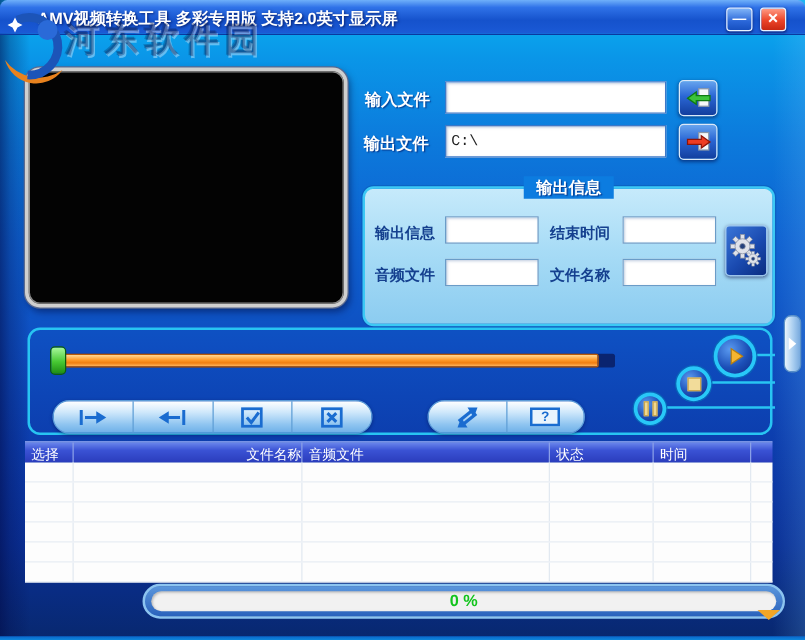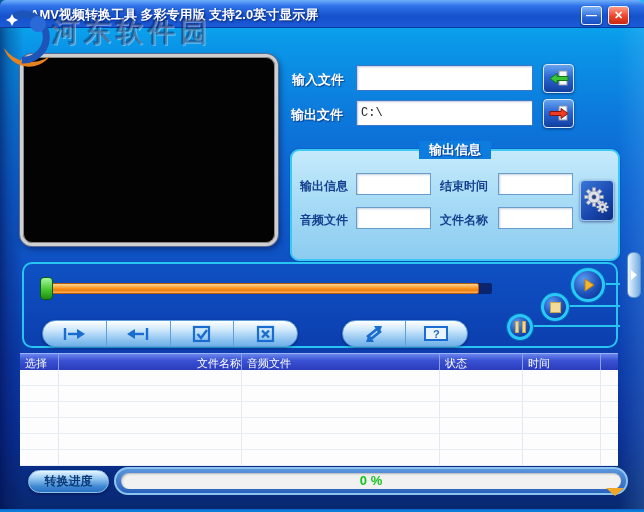--- a/index.html
+++ b/index.html
@@ -304,20 +304,19 @@
       </div>
     <div class="trow">
         <span style="width:39px"></span>
         <span style="width:183px"></span>
         <span style="width:198px"></span>
         <span style="width:83px"></span>
         <span style="width:78px"></span>
       </div>
   </div>
 
-  <button class="prog-btn">转换进度</button>
   <div class="prog-outer">
     <div class="prog-inner">0 %</div>
   </div>
   <div class="expand-tri"></div>
   <div class="bottom-edge"></div>
 
 </div>
 
 </body></html>

